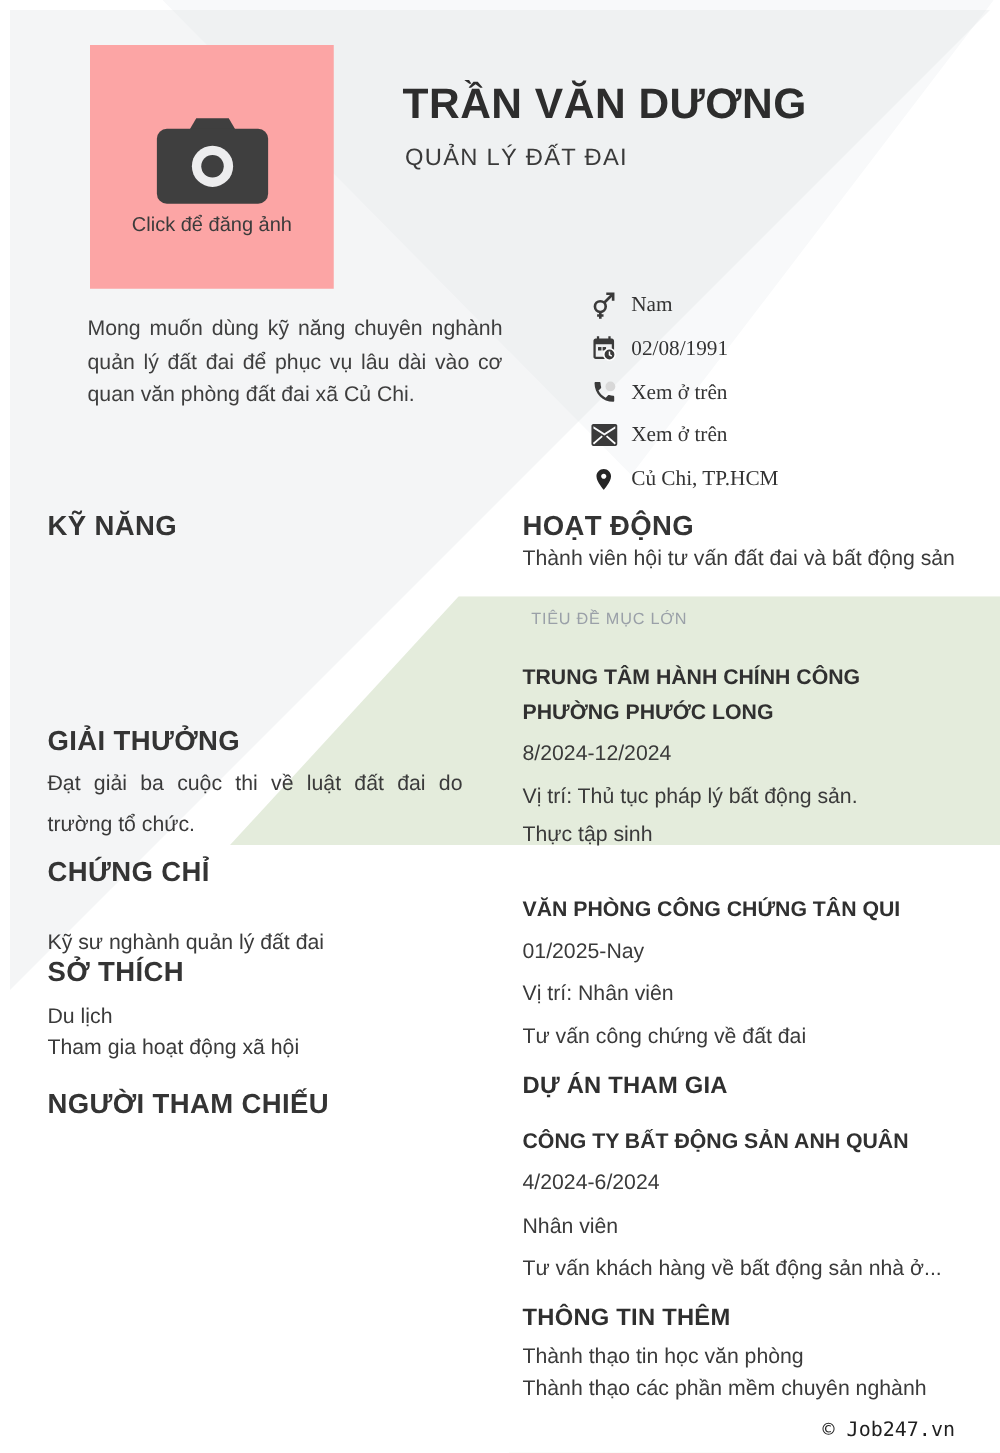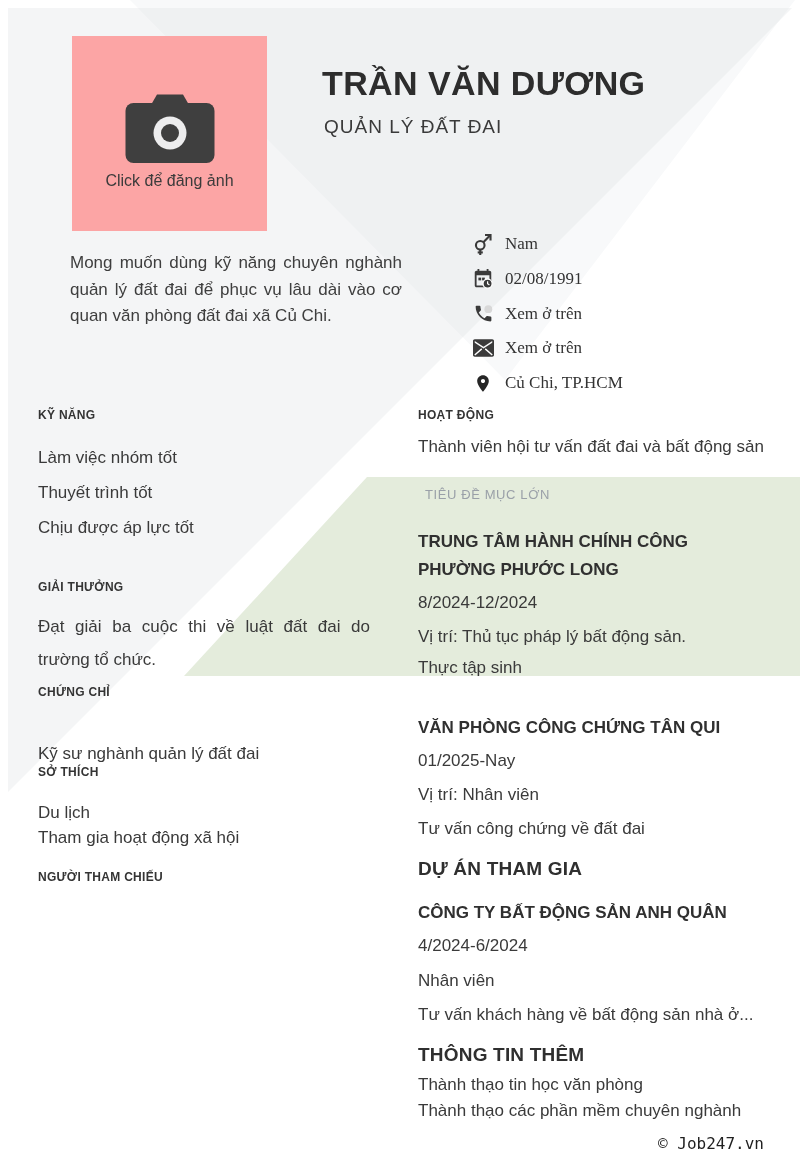--- a/index.html
+++ b/index.html
@@ -52,21 +52,21 @@
     position:absolute; left:38px; top:250px; width:332px;
     font-size:17px; line-height:26.5px; text-align:justify; color:#3e3e3e;margin-left:32px;
   }
   
   .contact { position:absolute; left:470px; top:227px; }
   .contact-row { display:flex; align-items:center; height:34.7px; }
   .contact-row .ic { width:26px; flex:0 0 26px; display:flex; align-items:center; justify-content:center; }
   .contact-row .txt { margin-left:9px; font-size:17px; color:#333; white-space:nowrap;font-family:Liberation Serif, serif; }
   
   .h-sec {
-    position:absolute; left:38px; font-size:12px; font-weight:bold;
+    position:absolute; left:38px; font-size:22px; font-weight:bold;
     color:#343434; letter-spacing:0.3px; white-space:nowrap;
   }
   .h-sec.right { left:418px; }
   .body-line { position:absolute; font-size:17px; color:#3a3a3a; line-height:22px; white-space:nowrap; }
   .list { position:absolute; left:38px; font-size:17px; color:#3a3a3a; }
   .list.skills div { height:35px; line-height:30px; }
   .list.tight div { line-height:24.5px; }
   .para {
     position:absolute; left:38px; width:332px; font-size:17px; color:#3a3a3a;
     text-align:justify; line-height:32.5px;
@@ -165,25 +165,20 @@
       <span class="ic">
         <svg width="20" height="23" viewBox="0 0 24 24" fill="#262626">
           <path d="M12 2C8.13 2 5 5.13 5 9c0 5.25 7 13 7 13s7-7.75 7-13c0-3.87-3.13-7-7-7zm0 9.5c-1.38 0-2.5-1.12-2.5-2.5s1.12-2.5 2.5-2.5 2.5 1.12 2.5 2.5-1.12 2.5-2.5 2.5z"></path>
         </svg>
       </span>
       <span class="txt">Củ Chi, TP.HCM</span>
     </div>
   </div>
 
   <div class="h-sec" style="top:408px">KỸ NĂNG</div>
-  <div class="list skills" style="top:443px">
-    <div>Làm việc nhóm tốt</div>
-    <div>Thuyết trình tốt</div>
-    <div>Chịu được áp lực tốt</div>
-  </div>
 
   <div class="h-sec" style="top:580px">GIẢI THƯỞNG</div>
   <div class="para" style="top:611px">Đạt giải ba cuộc thi về luật đất đai do trường tổ chức.</div>
 
   <div class="h-sec" style="top:685px">CHỨNG CHỈ</div>
   <div class="body-line" style="left:38px; top:743px">Kỹ sư nghành quản lý đất đai</div>
 
   <div class="h-sec" style="top:765px">SỞ THÍCH</div>
   <div class="list tight" style="top:801px">
     <div>Du lịch</div>

